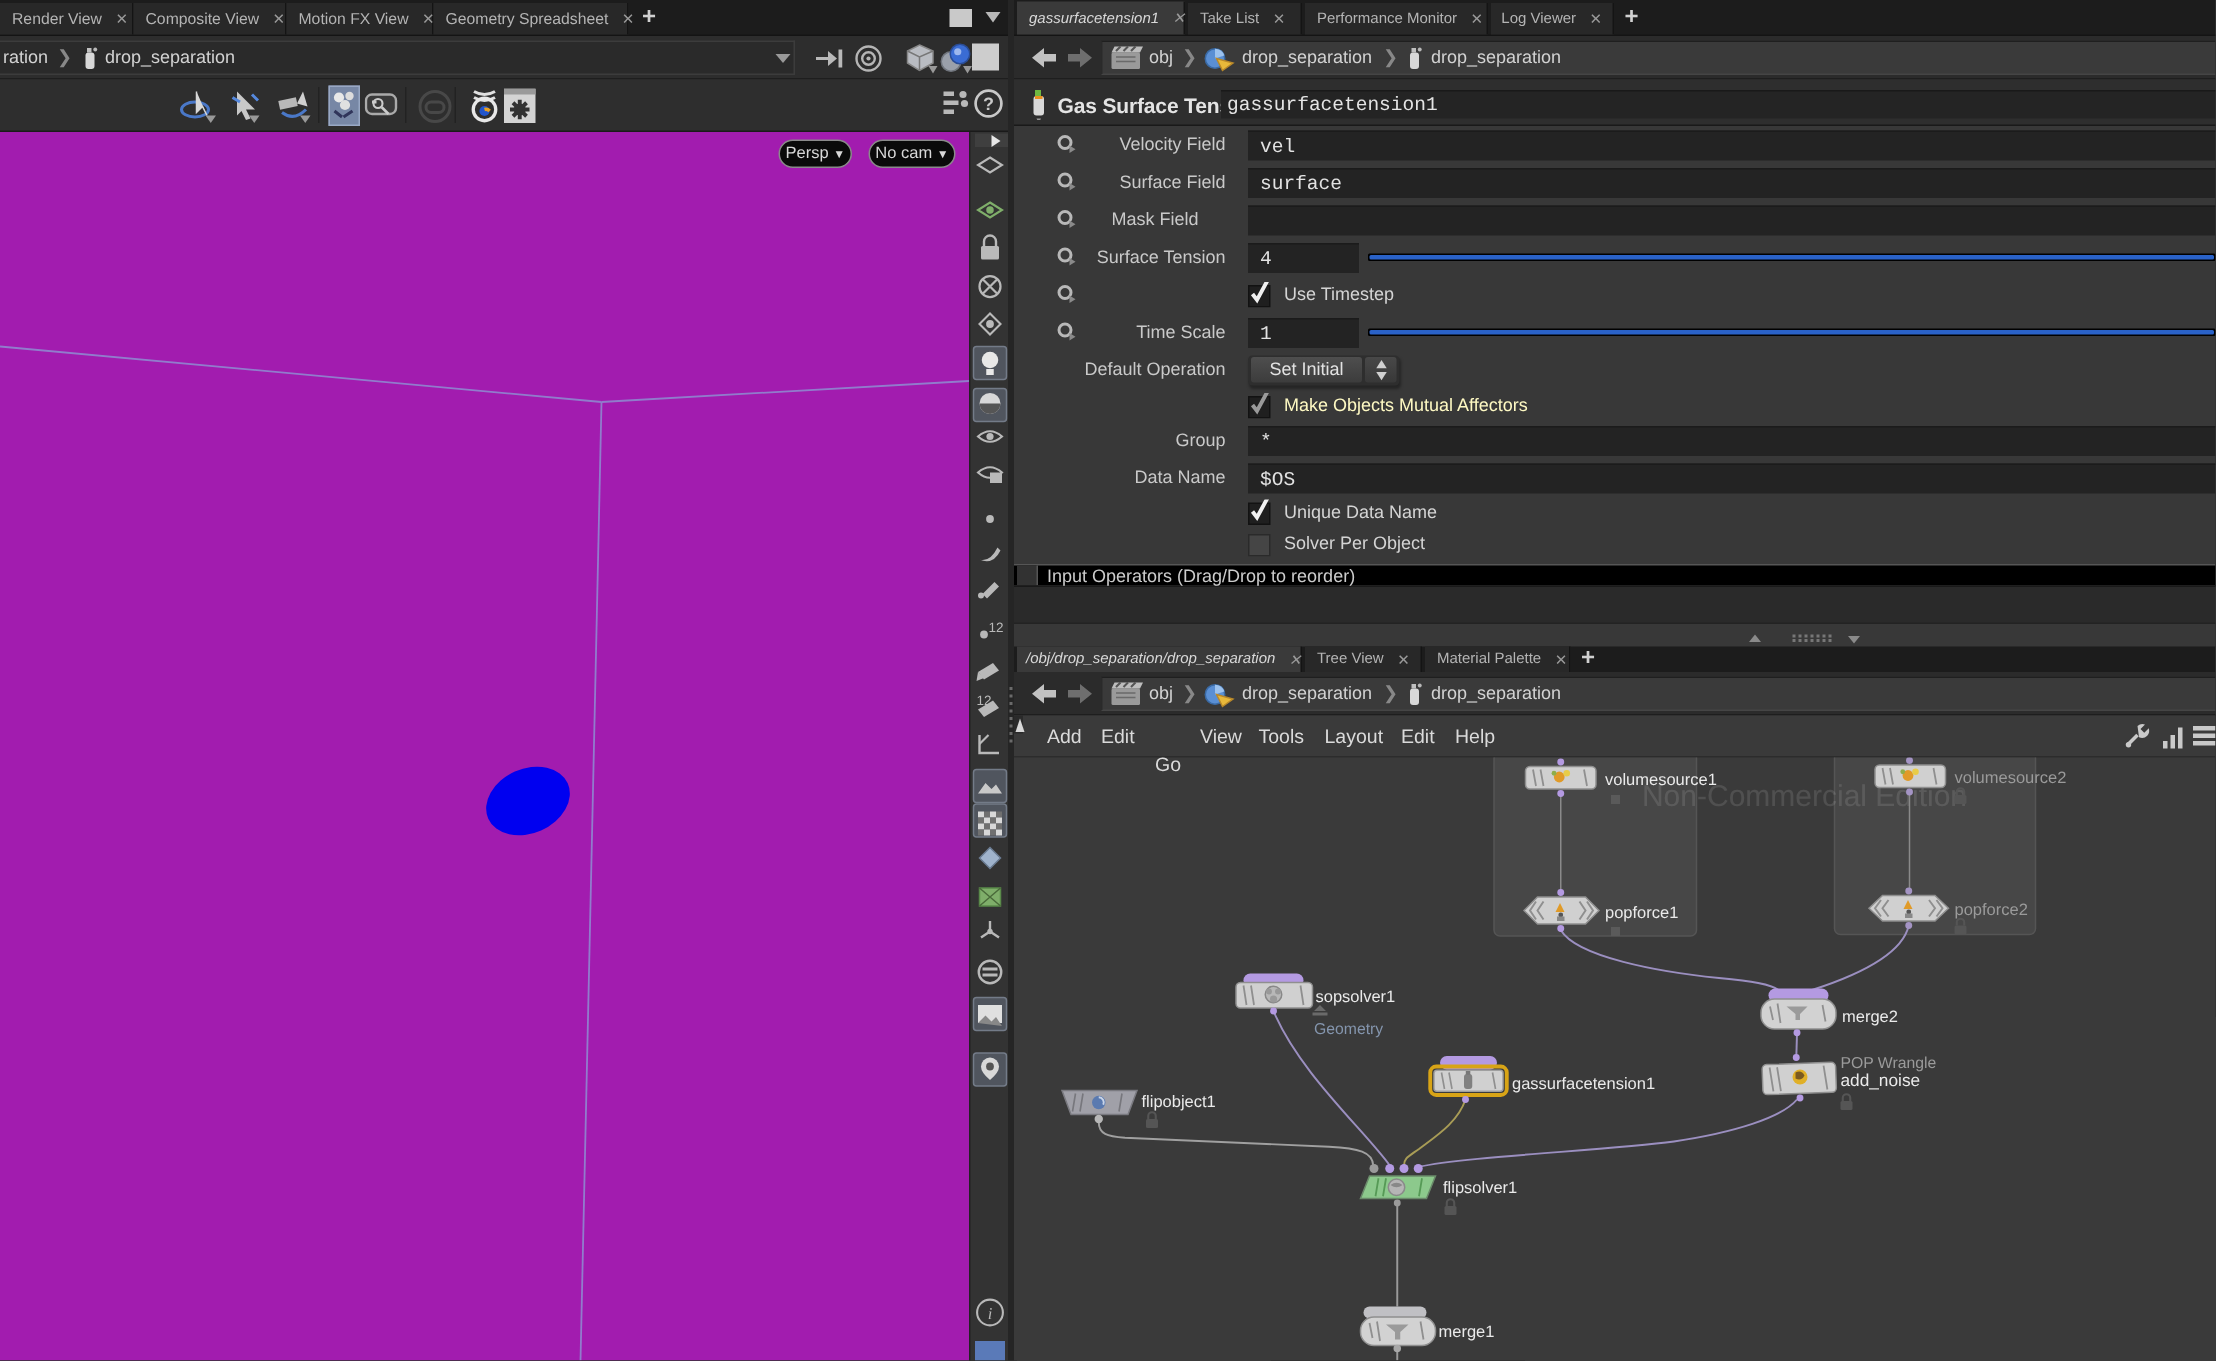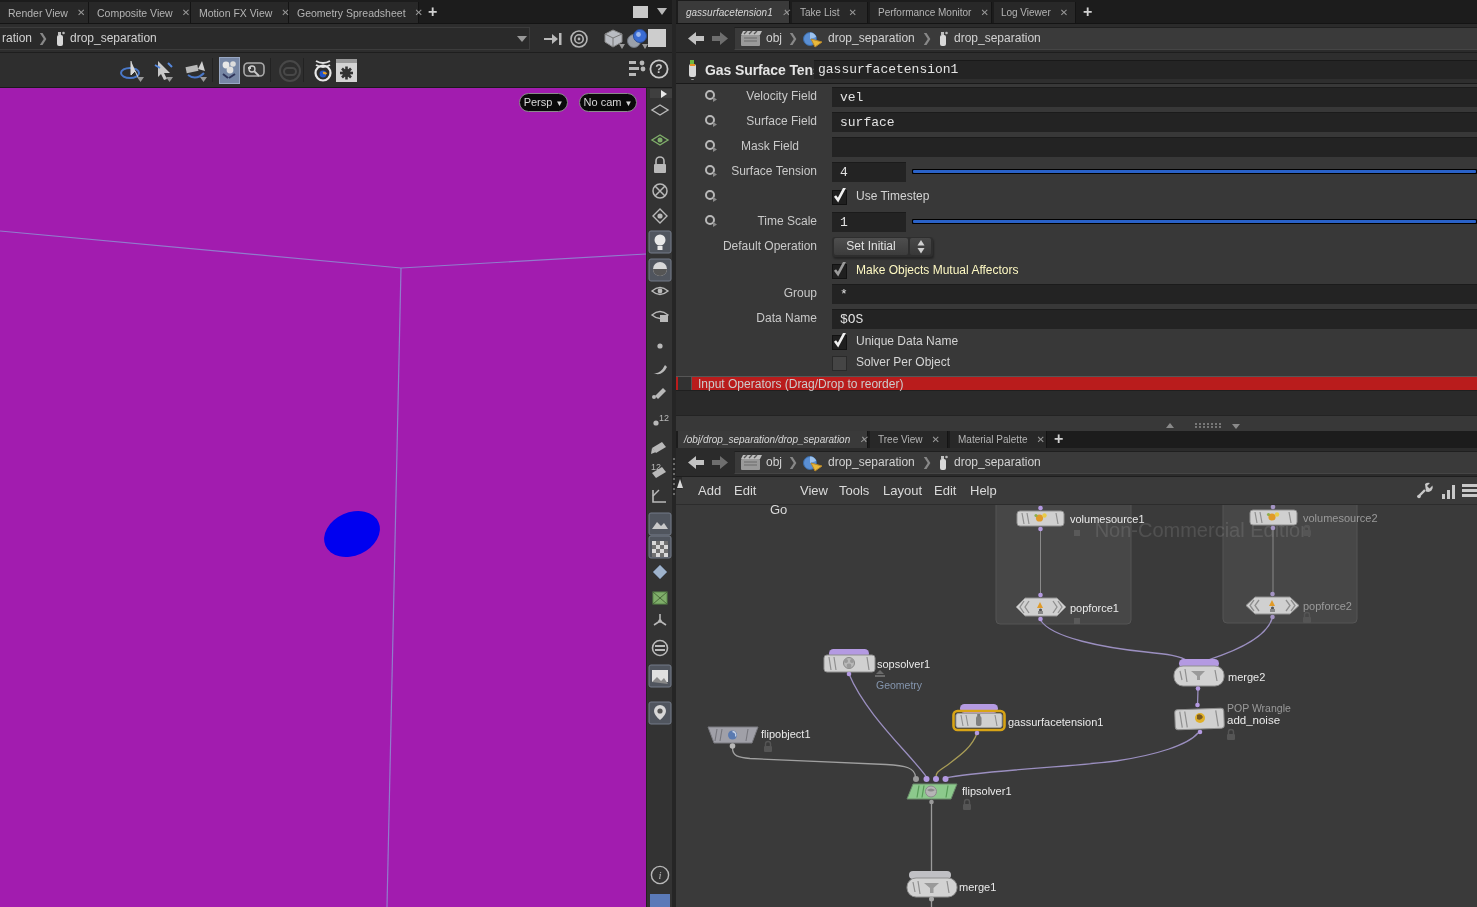--- a/index.html
+++ b/index.html
@@ -344,21 +344,21 @@
     <svg class="abs" style="left:156px;top:333px;" width="17" height="17">
       <rect x="0.5" y="2.5" width="14" height="14" fill="#1f1f1f" stroke="#121212"></rect>
       <path d="M3 8 L6 12 L13 -1" stroke="#f0f0f0" stroke-width="2.6" fill="none"></path>
     </svg>
     <div class="abs" style="left:180px;top:334px;font-size:12px;color:#d4d4d4;">Unique Data Name</div>
     <svg class="abs" style="left:156px;top:354px;" width="17" height="17">
       <rect x="0.5" y="2.5" width="14" height="14" fill="#454545" stroke="#2a2a2a"></rect>
     </svg>
     <div class="abs" style="left:180px;top:355px;font-size:12px;color:#d4d4d4;">Solver Per Object</div>
     <div class="abs" style="left:0;top:376px;width:801px;height:40px;background:#2a2a2a;border-top:1px solid #565656;border-bottom:1px solid #232323;"></div>
-    <div class="abs" style="left:0;top:376px;width:801px;height:15px;background:#b91c1c;border-top:1px solid #565656;border-bottom:1px solid #1f1f1f;">
+    <div class="abs" style="left:0;top:376px;width:801px;height:15px;background:#000000;border-top:1px solid #565656;border-bottom:1px solid #1f1f1f;">
       <div class="abs" style="left:2px;top:0px;width:14px;height:13px;background:#323232;border-right:1px solid #555;"></div>
       <div class="abs" style="left:22px;top:0px;font-size:12px;color:#cccccc;">Input Operators (Drag/Drop to reorder)</div>
     </div>
   </div>
 <div class="abs" style="left:676px;top:420px;width:801px;height:11px;background:#383838;">
     <div class="abs" style="left:490px;top:3px;width:0;height:0;border-left:4px solid transparent;border-right:4px solid transparent;border-bottom:5px solid #8a8a8a;"></div>
     <div class="abs" style="left:519px;top:3px;width:2px;height:2px;background:#777;"></div>
     <div class="abs" style="left:519px;top:6px;width:2px;height:2px;background:#777;"></div>
     <div class="abs" style="left:523px;top:3px;width:2px;height:2px;background:#777;"></div>
     <div class="abs" style="left:523px;top:6px;width:2px;height:2px;background:#777;"></div>

